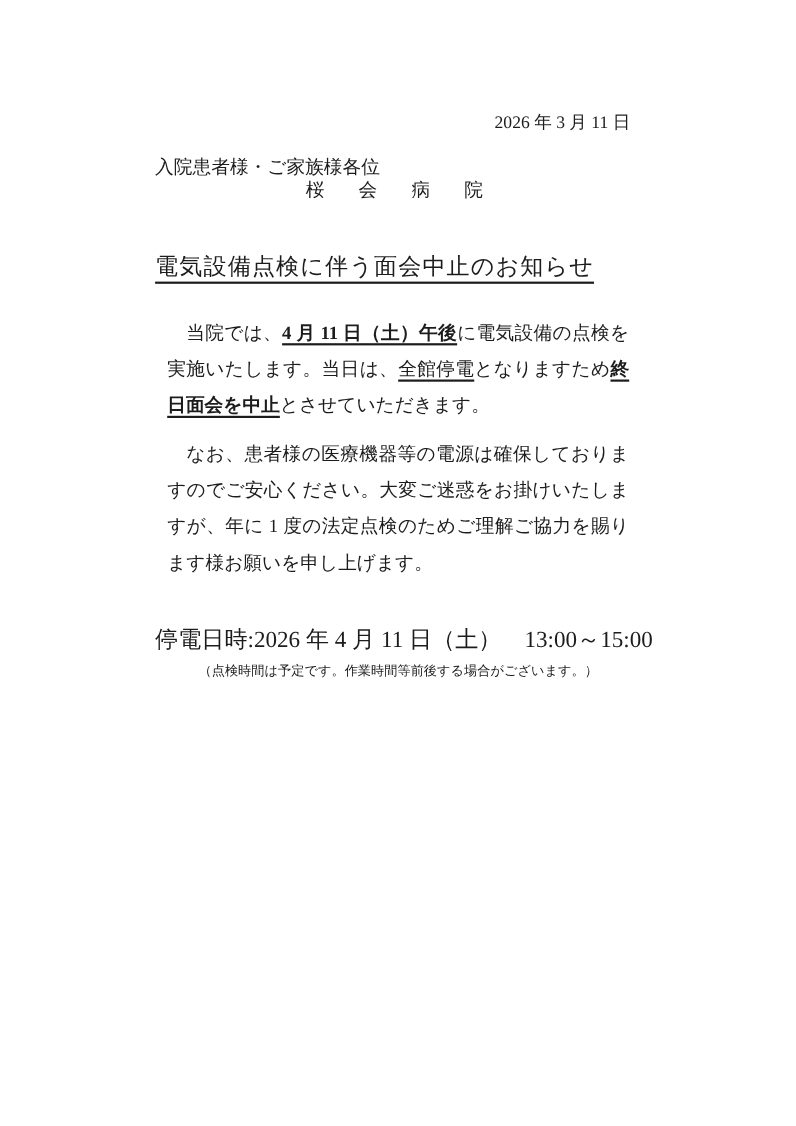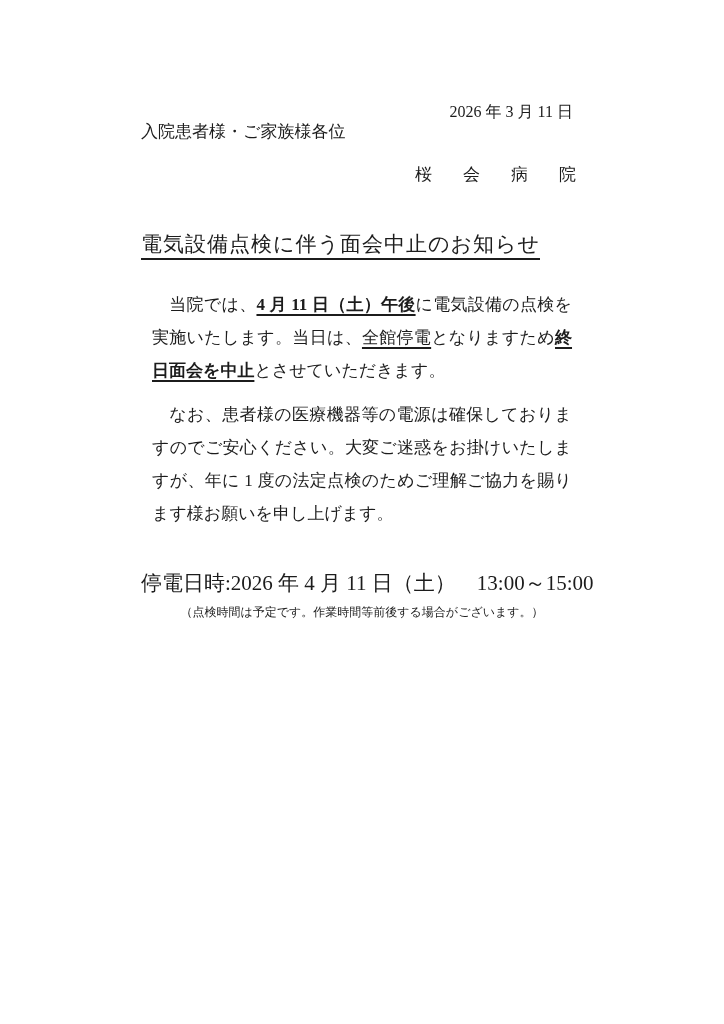--- a/index.html
+++ b/index.html
@@ -20,27 +20,26 @@
     overflow: hidden;
   }
   .doc-date {
     text-align: right;
     font-size: 16px;
     line-height: 19px;
     padding-right: 10px;
     white-space: nowrap;
   }
   .recipient {
-    margin-top: 0;
+    margin-top: 20px;
     font-size: 17px;
     line-height: 21px;
   }
   .sender {
-    margin-top: 22px;
-    text-align: right;
+    text-align: center;
     font-size: 17px;
     line-height: 21px;
     letter-spacing: 7px;
     white-space: nowrap;
   }
   .title-wrap {
     margin-top: 46px;
     text-align: left;
   }
   .doc-title {

